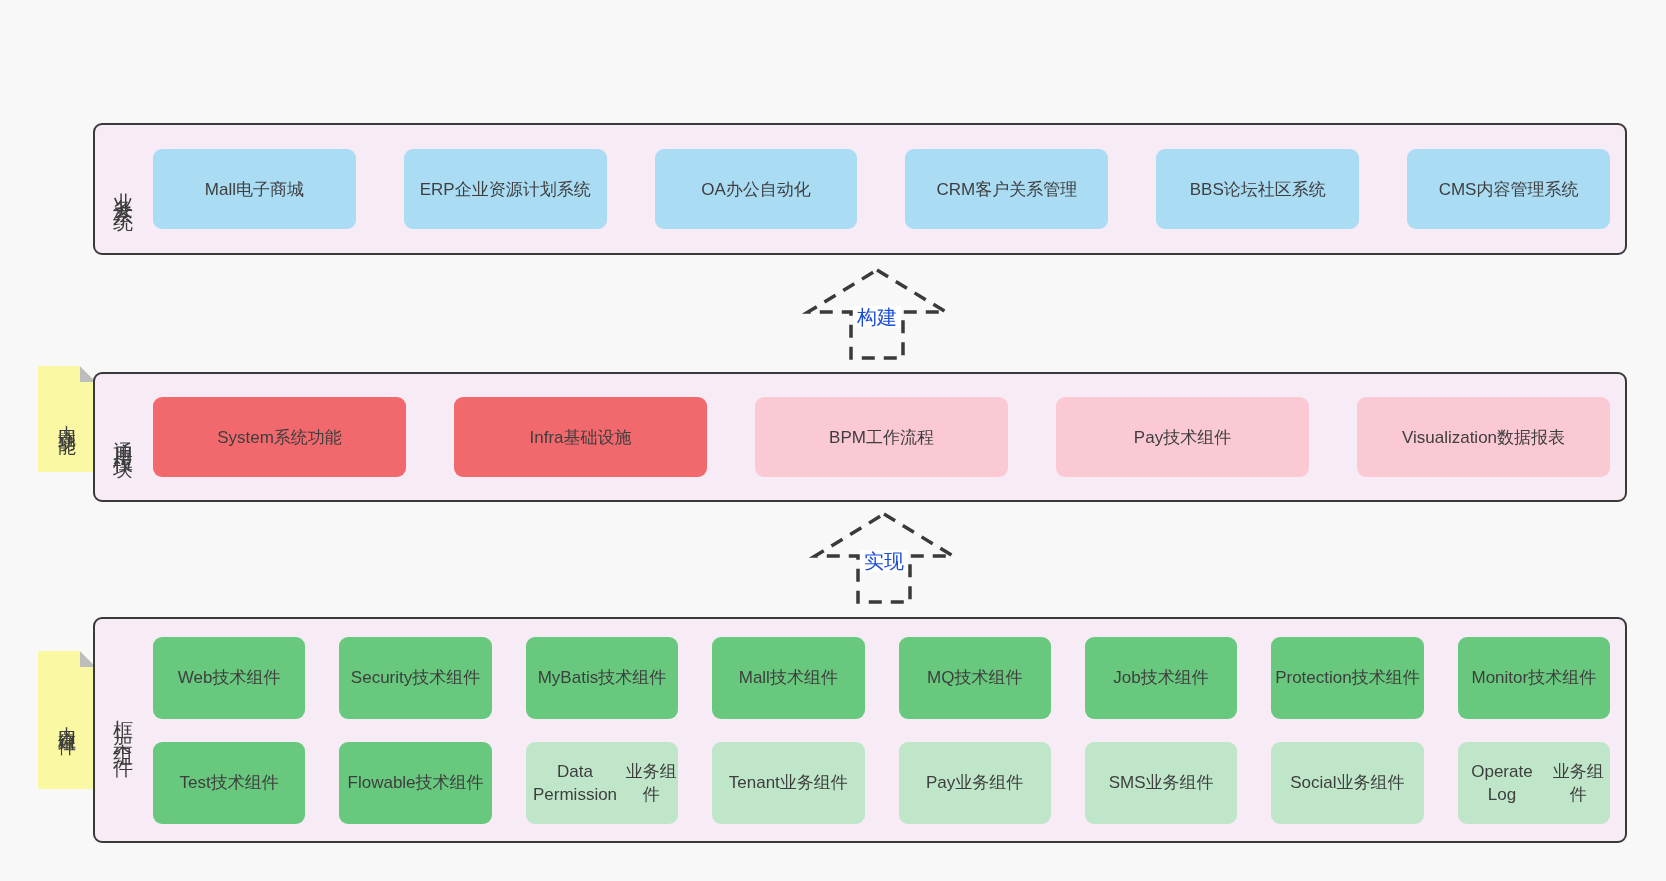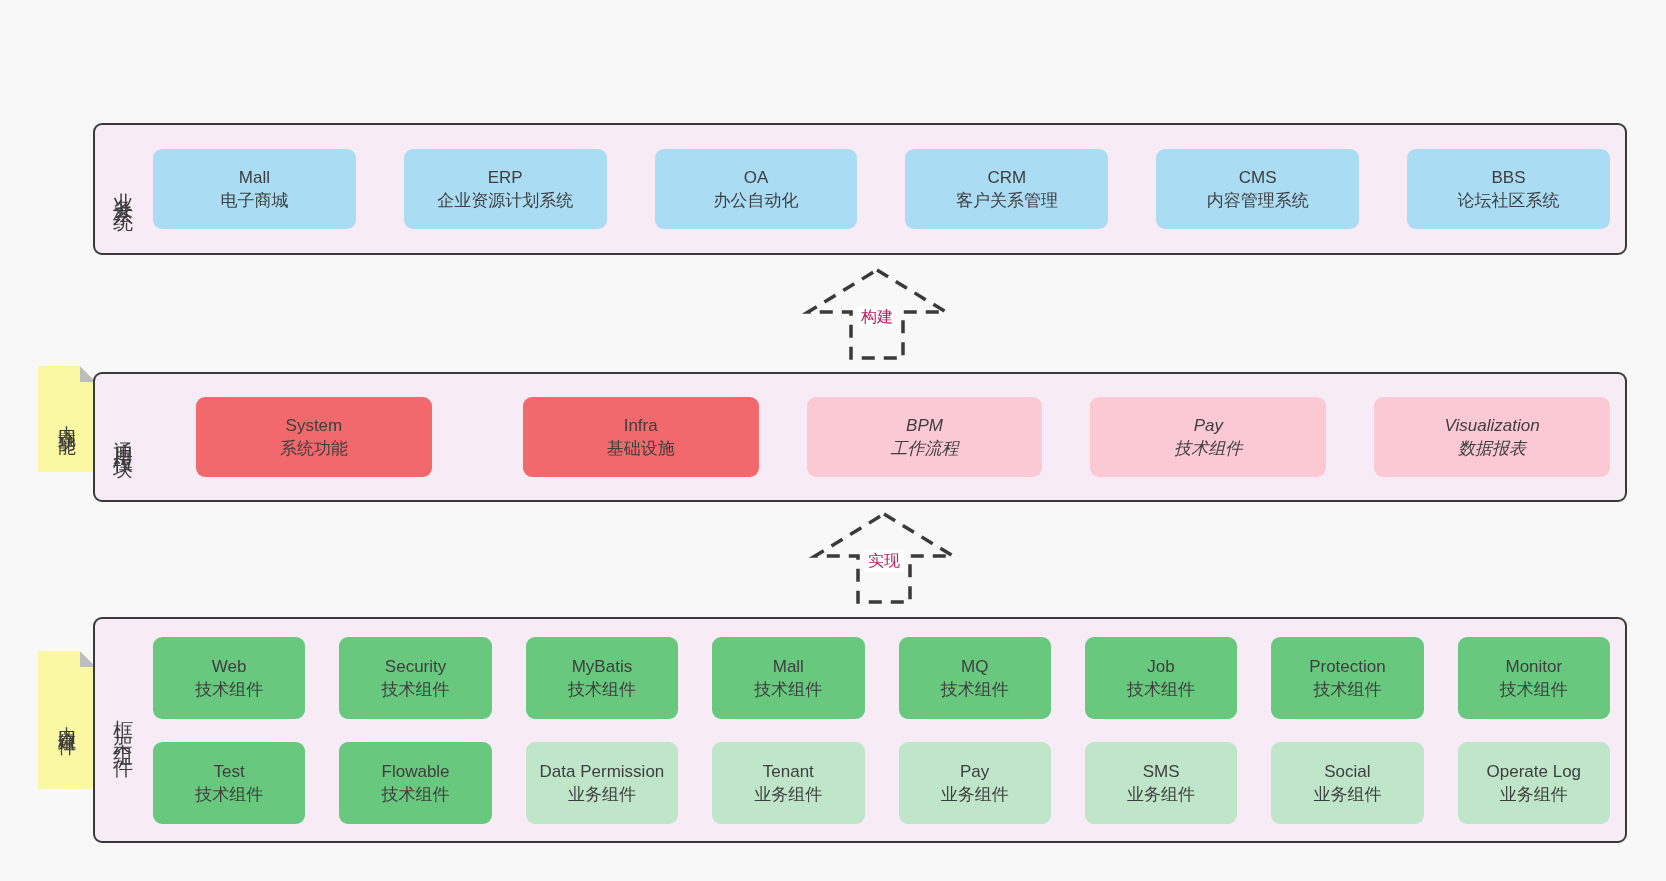--- a/index.html
+++ b/index.html
@@ -43,29 +43,29 @@
   }
   .grid8 {
     flex:1; display:grid;
     grid-template-columns:repeat(8,1fr);
     column-gap:34px; row-gap:23px;
     padding:0 15px 0 0;
   }
 
   .box {
     flex:1; height:80px; border-radius:9px;
-    display:flex; flex-direction:column;
+    display:flex; flex-direction:row;
     align-items:center; justify-content:center;
     text-align:center;
     font-size:17px; line-height:23px;
   }
   .grid8 .box { height:82px;text-align:center; }
   .blue        { background:var(--blue,#aadcf4); }
-  .red         { background:var(--red,#f2696d);margin-left:43px; }
-  .pink        { background:var(--pink,#fac9d4);font-style:italic; }
+  .red         { background:var(--red,#f2696d); }
+  .pink        { background:var(--pink,#fac9d4); }
   .green       { background:var(--greenDark,#68c97e); }
   .green-light { background:var(--greenLight,#bfe6c9); }
 
   
   .note {
     position:absolute; left:38px; width:58px;
     background:var(--noteBg,#fbf8a3);
     z-index:1;
     clip-path:polygon(0 0, calc(100% - 16px) 0, 100% 16px, 100% 100%, 0 100%);
     display:flex; align-items:center; justify-content:center;
@@ -85,21 +85,21 @@
   #arrow1 { left:804px; top:266px; }
   #arrow2 { left:811px; top:510px; }
   .arrow svg { display:block; width:100%; height:100%; overflow:visible; }
   .arrow path {
     fill:none; stroke:#3a3a3a;
     stroke-width:3.5; stroke-dasharray:13 9;
   }
   .arrow-label {
     position:absolute; left:50%; top:40px; transform:translateX(-50%);
     background:#ffffff; padding:0 4px;
-    font-size:16px; line-height:22px; color:#be185d;
+    font-size:20px; line-height:22px; color:#1d4ed8;
     white-space:nowrap;
   }
 </style>
 </head>
 <body>
 
 <div class="band" id="band1">
   <div class="gutter">
     <span class="vtext">业务系统</span>
   </div>
@@ -114,26 +114,26 @@
     </div>
     <div class="box blue">
       <span>OA</span>
       <span>办公自动化</span>
     </div>
     <div class="box blue">
       <span>CRM</span>
       <span>客户关系管理</span>
     </div>
     <div class="box blue">
+      <span>BBS</span>
+      <span>论坛社区系统</span>
+    </div>
+    <div class="box blue">
       <span>CMS</span>
       <span>内容管理系统</span>
-    </div>
-    <div class="box blue">
-      <span>BBS</span>
-      <span>论坛社区系统</span>
     </div>
   </div>
 </div>
 
 <div class="arrow" id="arrow1">
   <svg viewBox="0 0 146 96">
     <path d="M73 4 L142 46 L99 46 L99 92 L47 92 L47 46 L4 46 Z"></path>
   </svg>
   <span class="arrow-label">构建</span>
 </div>

